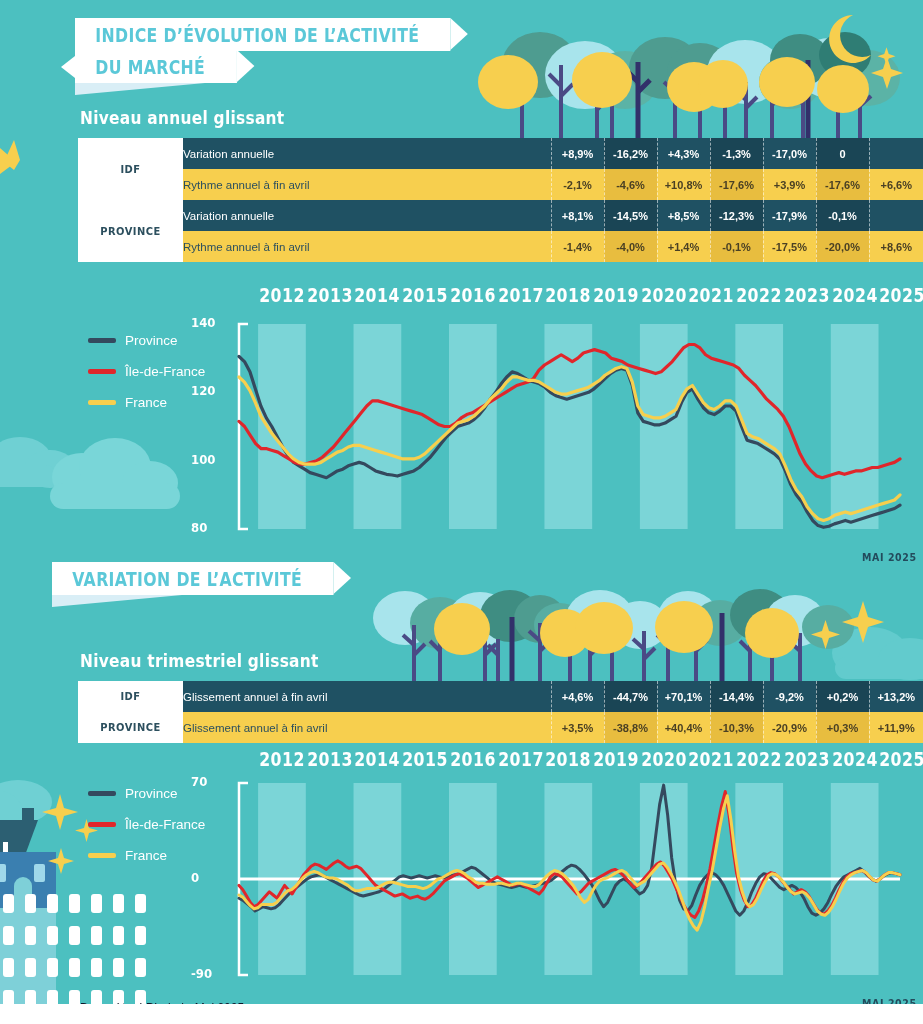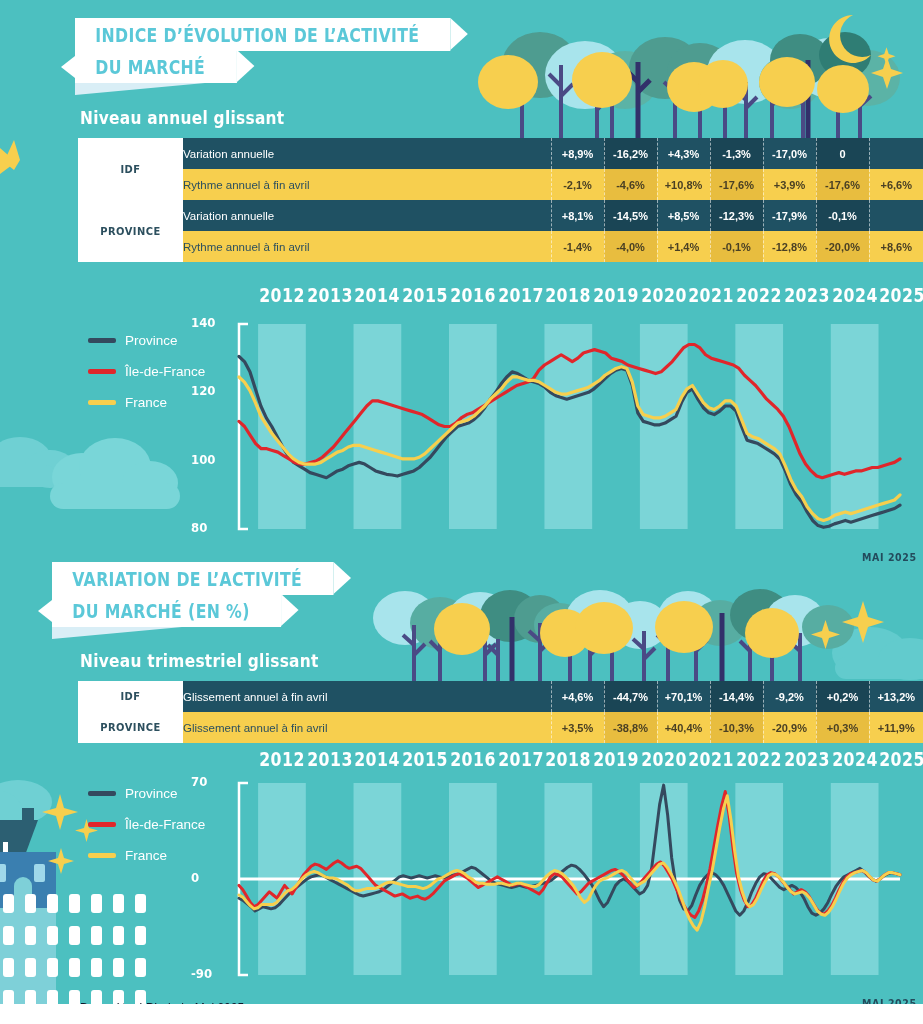--- a/index.html
+++ b/index.html
@@ -355,21 +355,21 @@
           <td class="val val-dark sep">-17,9%</td>
           <td class="val val-dark alt sep">-0,1%</td>
           <td class="val val-dark sep"></td>
         </tr>
         <tr>
           <td class="lbl-yellow">Rythme annuel à fin avril</td>
           <td class="val val-yellow sep">-1,4%</td>
           <td class="val val-yellow alt sep">-4,0%</td>
           <td class="val val-yellow sep">+1,4%</td>
           <td class="val val-yellow alt sep">-0,1%</td>
-          <td class="val val-yellow sep">-12,8%</td>
+          <td class="val val-yellow sep">-17,5%</td>
           <td class="val val-yellow alt sep">-20,0%</td>
           <td class="val val-yellow sep">+8,6%</td>
         </tr>
       </tbody>
   </table>
 
   <div class="chart-box" style="left:0; top:285px; width:923px; height:265px;">
     <div class="legend" style="left:88px; top:40px;" id="legend1">
         <div class="legend-row">
           <span class="legend-swatch" style="background: rgb(52, 73, 94);"></span>
@@ -417,24 +417,20 @@
         <div class="ylab" style="left: 191px; top: 235px;">80</div>
         <div class="ylab" style="left: 191px; top: 166.667px;">100</div>
         <div class="ylab" style="left: 191px; top: 98.3333px;">120</div>
         <div class="ylab" style="left: 191px; top: 30px;">140</div>
       </div>
   </div>
   <div class="stamp" style="left:862px; top:551px;">MAI 2025</div>
 
   <div class="banner-wrap" style="left:52px; top:562px;">
     <div class="ribbon">VARIATION DE L’ACTIVITÉ</div>
-    <div style="position:relative; margin-top:-1px;">
-      <div class="ribbon">DU MARCHÉ (EN %)</div>
-      <div class="ribbon-notch" style="top:6px; left:-14px;"></div>
-    </div>
     <div style="position:relative;">
       <div class="ribbon-tail2" style="top:0; left:0;"></div>
     </div>
   </div>
 
   <div class="subhead" style="left:80px; top:650px;">Niveau trimestriel glissant</div>
 
   <table class="tbl" id="table2" style="left:78px; top:681px; width:845px;">
     <colgroup>
       <col style="width:105px">

